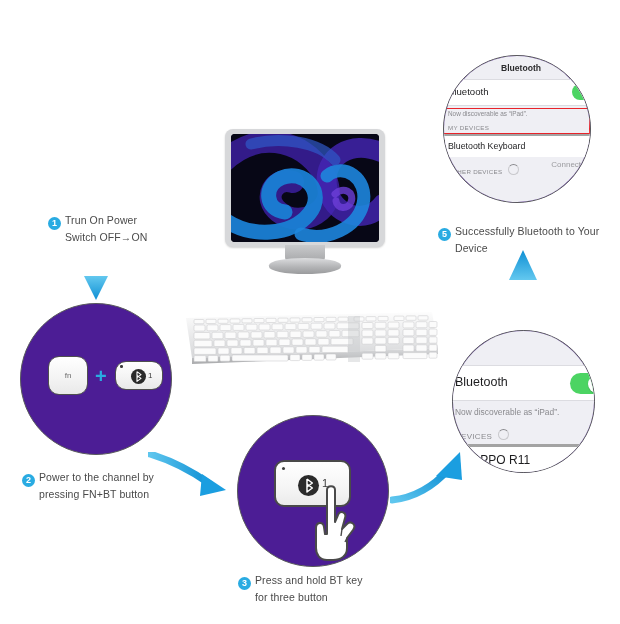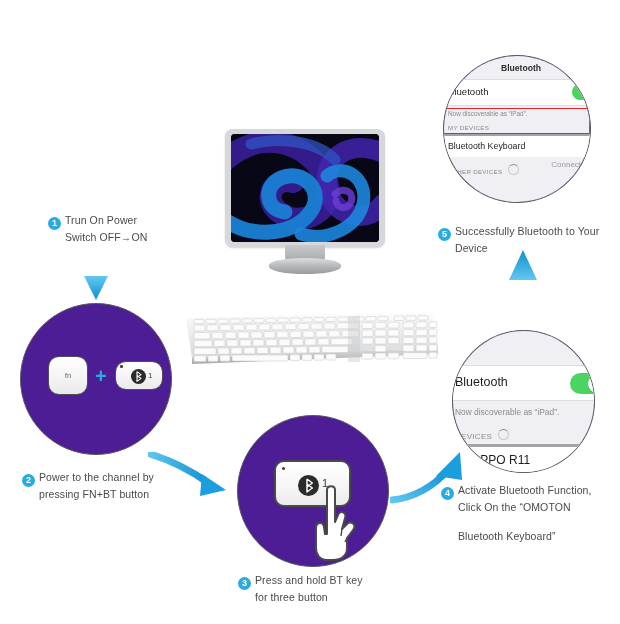--- a/index.html
+++ b/index.html
@@ -330,25 +330,20 @@
         <div class="toggle">
             <div class="kn"></div>
           </div>
       </div>
       <div class="ios-sub">Now discoverable as “iPad”.</div>
       <div class="ios-hdr"><span>DEVICES</span><span class="spin"></span></div>
       <div class="ios-dev">
         <div class="lbl">OPPO R11</div>
       </div>
     </div>
-  </div>
-  <div class="caption" id="cap4">
-    <span class="num">4</span><span class="txt">Activate Bluetooth Function,</span>
-    <span class="cap-indent">Click On the “OMOTON</span>
-    <span class="cap-indent">Bluetooth Keyboard”</span>
   </div>
 
   <svg class="arrow" id="arr4" viewBox="0 0 56 100">
     <defs>
       <linearGradient id="ag4" x1="0" y1="1" x2="0" y2="0">
         <stop offset="0" stop-color="#63c8ef"></stop>
           <stop offset="1" stop-color="#0e8fd4"></stop>
       </linearGradient>
     </defs>
     <path d="M28 98 L28 40" stroke="url(#ag4)" stroke-width="7" fill="none"></path>

